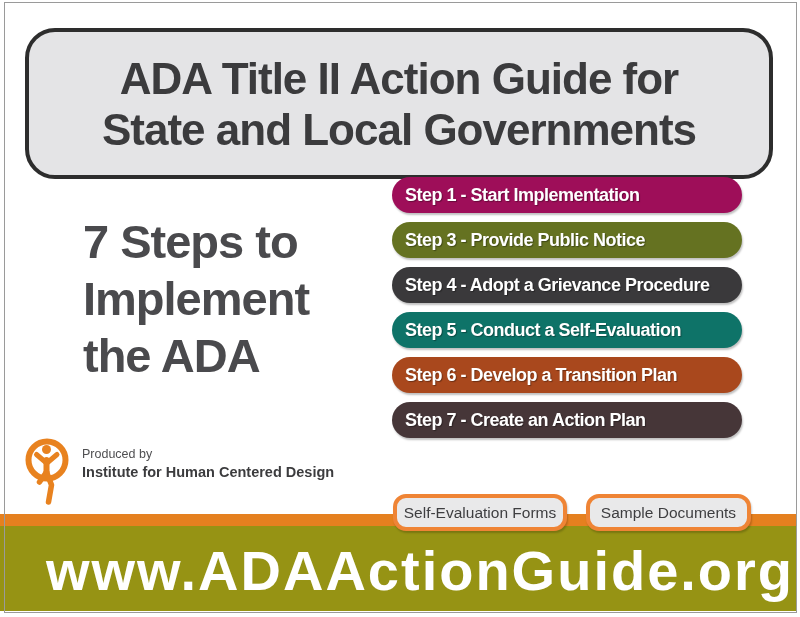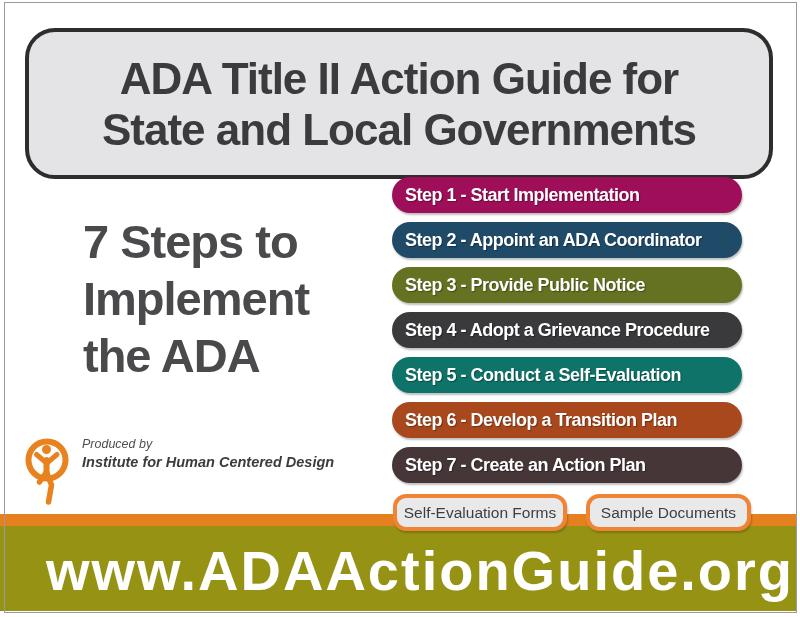--- a/index.html
+++ b/index.html
@@ -84,21 +84,21 @@
     box-shadow: 1px 2px 2px rgba(0,0,0,0.2);
   }
   .res-btn.b1 { width: 174px; }
   .res-btn.b2 { width: 165px; }
   .producer {
     position: absolute; left: 20px; top: 434px;
     display: flex; align-items: flex-start;
     z-index: 2;
   }
   .logo { display: block; width: 56px; height: 74px; color: var(--logo-color); }
-  .ptext { margin-left: 6px; margin-top: 2px; font-style: italic; }
+  .ptext { margin-left: 6px; margin-top: 12px; }
   .p1 { font-size: 12.5px; color: #4f4f51; line-height: 17px; }
   .p2 { font-size: 14.5px; font-weight: bold; color: #3c3c3e; line-height: 19px; }
   .stripe {
     position: absolute; left: 0; top: 514px;
     width: 797px; height: 12px;
     background: var(--stripe);
     z-index: 1;
   }
   .banner {
     position: absolute; left: 0; top: 526px;
@@ -129,23 +129,20 @@
 
   <div class="heading">
     <div>7 Steps to</div>
     <div>Implement</div>
     <div>the ADA</div>
   </div>
 
   <div id="steps" class="steps">
       <div class="step-bar" style="background: rgb(158, 14, 89);">
         <span>Step 1 - Start Implementation</span>
-      </div>
-      <div class="step-bar" style="background: rgb(31, 75, 105);">
-        <span>Step 2 - Appoint an ADA Coordinator</span>
       </div>
       <div class="step-bar" style="background: rgb(101, 114, 33);">
         <span>Step 3 - Provide Public Notice</span>
       </div>
       <div class="step-bar" style="background: rgb(58, 57, 59);">
         <span>Step 4 - Adopt a Grievance Procedure</span>
       </div>
       <div class="step-bar" style="background: rgb(14, 115, 104);">
         <span>Step 5 - Conduct a Self-Evaluation</span>
       </div>

